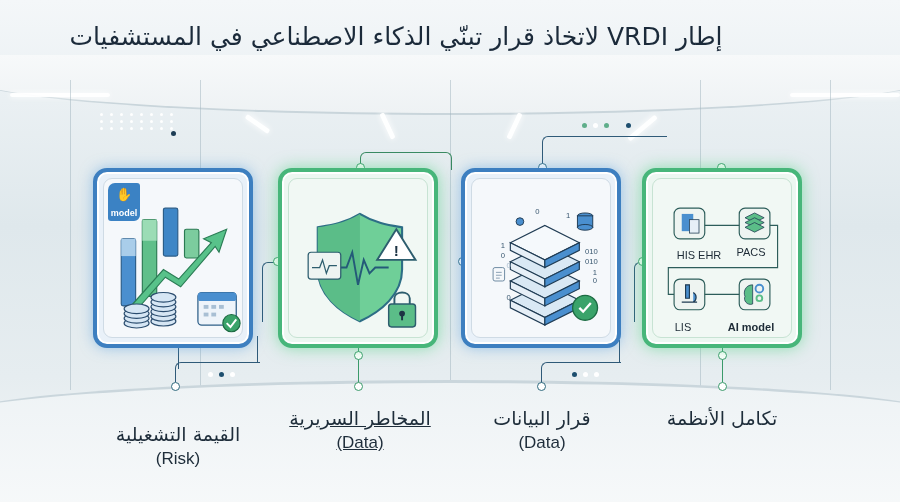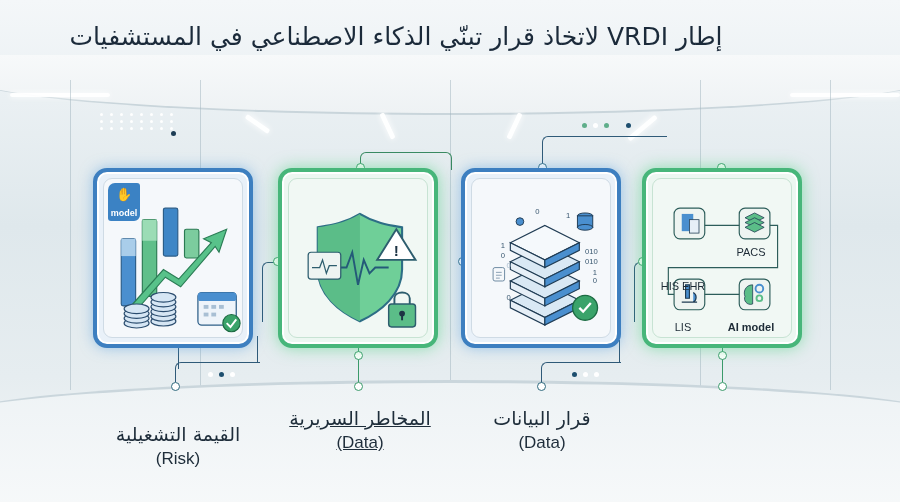--- a/index.html
+++ b/index.html
@@ -307,33 +307,34 @@
         <rect x="22" y="104" width="32" height="32" rx="6" fill="#eef4f1" stroke="#2d5d5a" stroke-width="1.2"></rect>
         <path d="M34 110 L38 110 L38 124 L34 124 Z M30 128 L46 128 M42 118 C46 120 46 126 42 128" fill="#4a8fcf" stroke="#1f3b53" stroke-width="1.2"></path>
       </g>
       <g>
         <rect x="90" y="104" width="32" height="32" rx="6" fill="#eef4f1" stroke="#2d5d5a" stroke-width="1.2"></rect>
         <path d="M104 110 C96 110 94 118 96 122 C94 126 98 132 104 130 Z" fill="#5bbd88" stroke="#1f3b53" stroke-width="0.8"></path>
         <circle cx="111" cy="114" r="4" fill="none" stroke="#4a8fcf" stroke-width="2"></circle>
         <circle cx="111" cy="124" r="3" fill="none" stroke="#5bbd88" stroke-width="2"></circle>
       </g>
     </svg>
-    <div class="node-label" style="left:0px;top:70px;margin-top:31px;">HIS EHR</div>
+    <div class="node-label" style="left:16px;top:70px;">HIS EHR</div>
     <div class="node-label" style="left:68px;top:67px;">PACS</div>
     <div class="node-label" style="left:0px;top:142px;">LIS</div>
     <div class="node-label" style="left:68px;top:142px;font-weight:bold;">AI model</div>
   </div>
 </div>
 
 <div class="label" style="left:88px;margin-top:16px;">
   <div class="ar">القيمة التشغيلية</div>
   <div class="en">(Risk)</div>
 </div>
 <div class="label" style="left:270px;text-decoration:underline;">
   <div class="ar">المخاطر السريرية</div>
   <div class="en">(Data)</div>
 </div>
 <div class="label" style="left:452px;">
   <div class="ar">قرار البيانات</div>
   <div class="en">(Data)</div>
 </div>
 <div class="label" style="left:632px;">
+  <div class="ar">تكامل الأنظمة</div>
 </div>
 
 </body></html>

